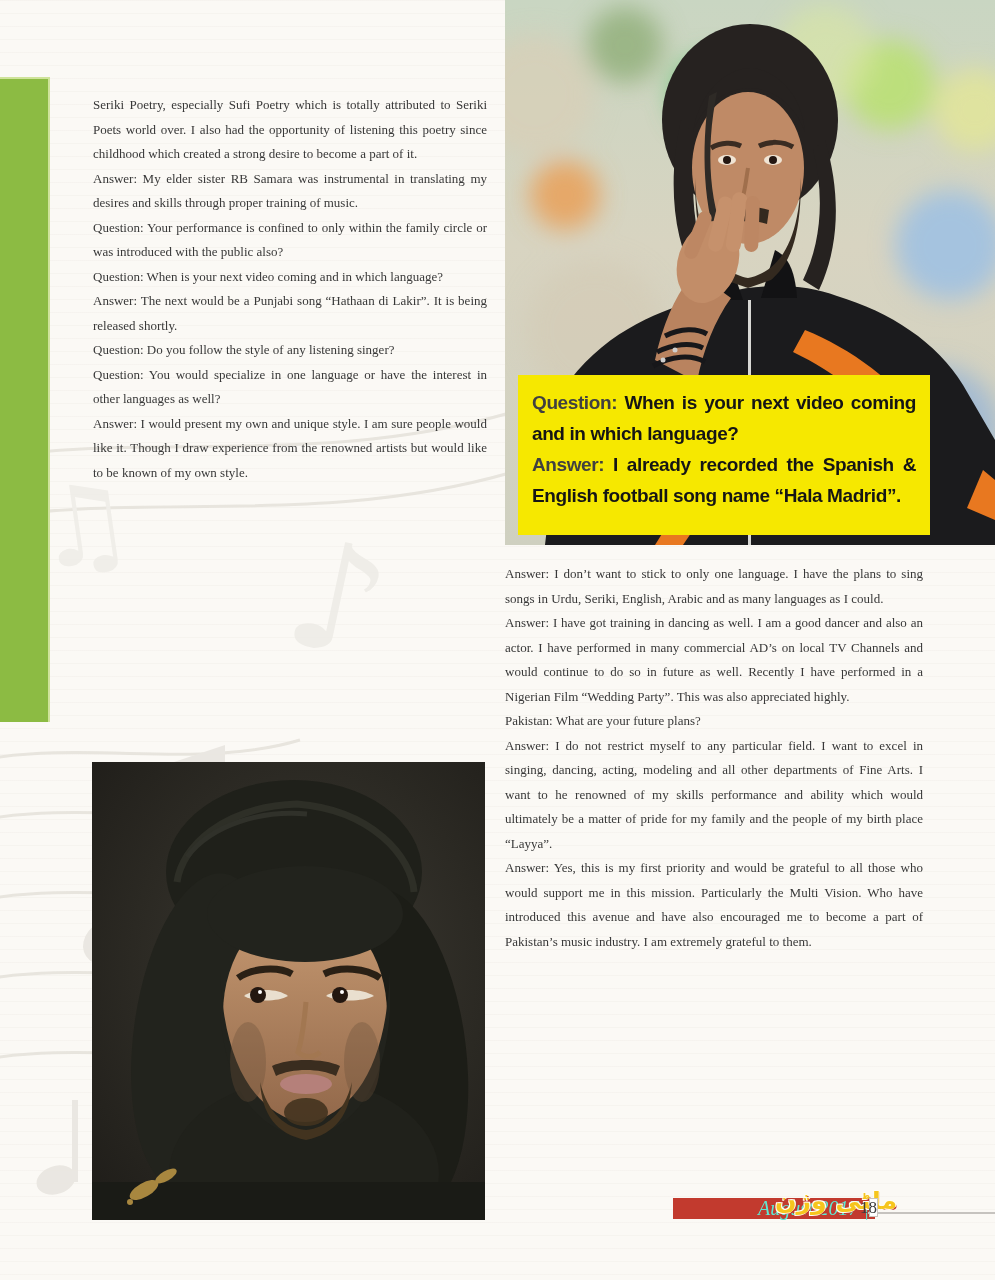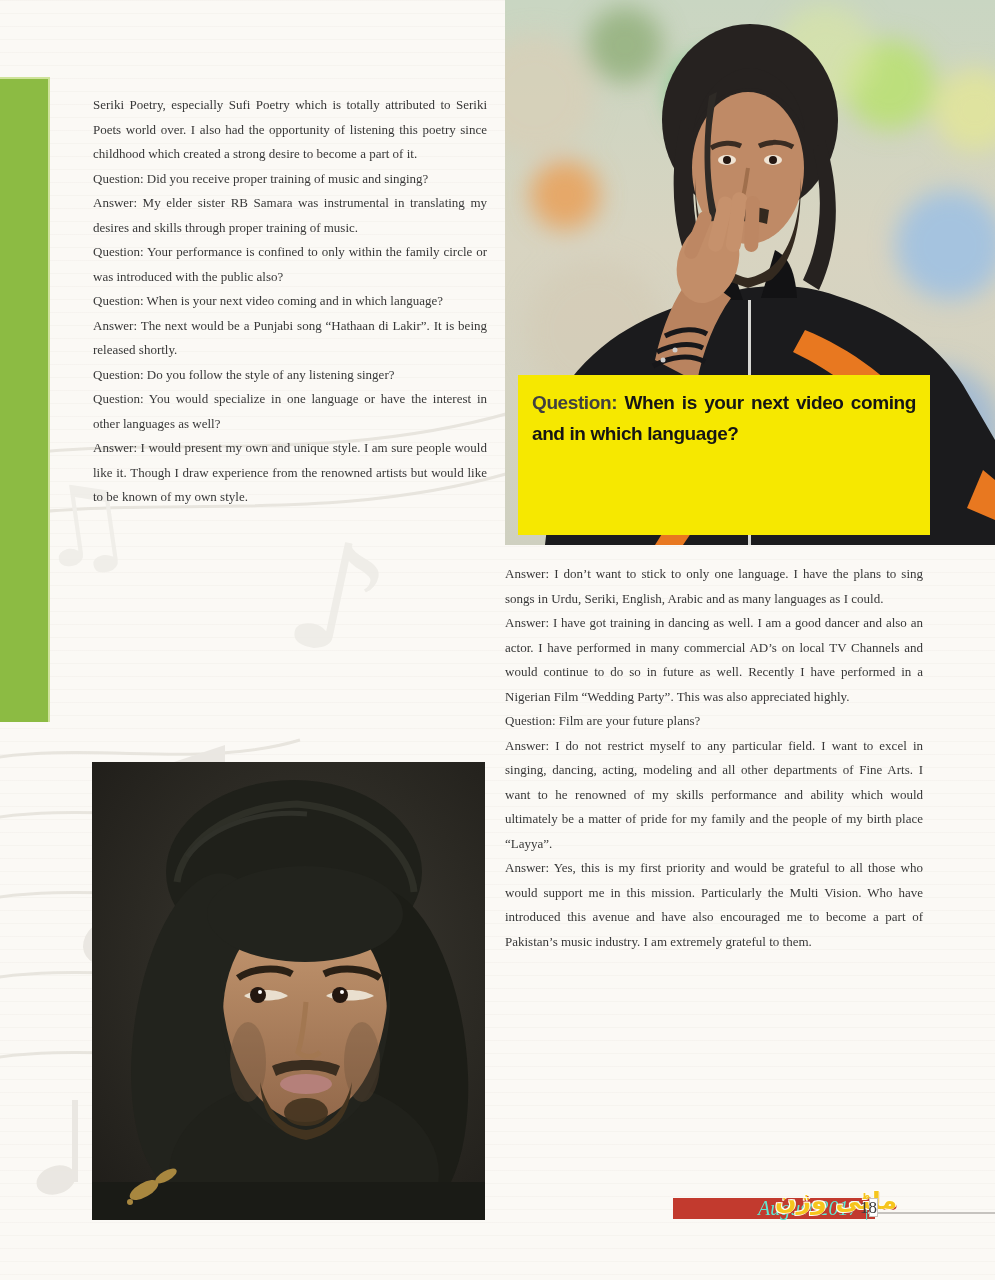--- a/index.html
+++ b/index.html
@@ -176,38 +176,38 @@
         <path d="M 148 366 C 166 356 186 354 200 362"></path>
         <path d="M 160 336 C 176 328 192 328 202 334"></path>
       </g>
       <circle cx="158" cy="360" r="2.5" fill="#cfcfcf"></circle>
       <circle cx="170" cy="350" r="2.5" fill="#cfcfcf"></circle>
     </svg>
   </div>
 
   <div class="qa-box">
     <p><span class="qa-label">Question:</span> <span>When is your next video coming and in which language?</span></p>
+    <p><span class="qa-label">Answer:</span> <span>I already recorded the Spanish &amp; English football song name “Hala Madrid”.</span></p>
   </div>
 
   <div class="col left-col">
     <p>Seriki Poetry, especially Sufi Poetry which is totally attributed to  Seriki Poets world over. I also had the opportunity of listening this poetry since childhood which created a strong desire to become a part of it.</p>
-    <p>Question: Did you receive proper training of music and singing?</p>
     <p>Answer: My elder sister RB Samara was instrumental in translating my desires and skills through proper training of music.</p>
     <p>Question: Your performance is confined to only within the family circle or was introduced with the public also?</p>
     <p>Question: When is your next video coming and in which language?</p>
     <p>Answer: The next would be a Punjabi song “Hathaan di Lakir”. It is being released shortly.</p>
     <p>Question: Do you follow the style of any listening singer?</p>
     <p>Question: You would specialize in one language or have the interest in other languages as well?</p>
     <p>Answer: I would present my own and unique style. I am sure people would like it. Though I draw experience from the renowned artists but would like to be known of my own style.</p>
   </div>
 
   <div class="col right-col">
     <p>Answer: I don’t want to stick to only one language. I have the plans to sing songs in Urdu,  Seriki, English, Arabic and as many languages as I could.</p>
     <p>Answer: I have got training in dancing as well. I am a good dancer and also an actor. I have performed in many commercial AD’s on local TV Channels and would continue to do so in future as well. Recently I have performed in a Nigerian Film “Wedding Party”. This was also appreciated highly.</p>
-    <p>Question: Film are your future plans?</p>
+    <p>Pakistan: What are your future plans?</p>
     <p>Answer: I do not restrict myself to any particular field. I want to excel in singing, dancing, acting, modeling and all other departments of Fine Arts. I want to he renowned of my skills performance and ability which would ultimately be a matter of pride for my family and the people of my birth place “Layya”.</p>
     <p>Answer: Yes, this is my first priority and would be grateful to all those who would support me in this mission. Particularly the Multi Vision. Who have introduced this avenue and have also encouraged me to become a part of Pakistan’s music industry. I am extremely grateful to them.</p>
   </div>
 
   <div class="bottom-photo">
     <svg class="photo-svg" width="393" height="458" viewBox="0 0 393 458">
       <defs>
         <radialGradient id="bg2" cx="0.55" cy="0.45" r="0.75">
           <stop offset="0" stop-color="#3d3a33"></stop>
             <stop offset="0.6" stop-color="#2b2923"></stop>

